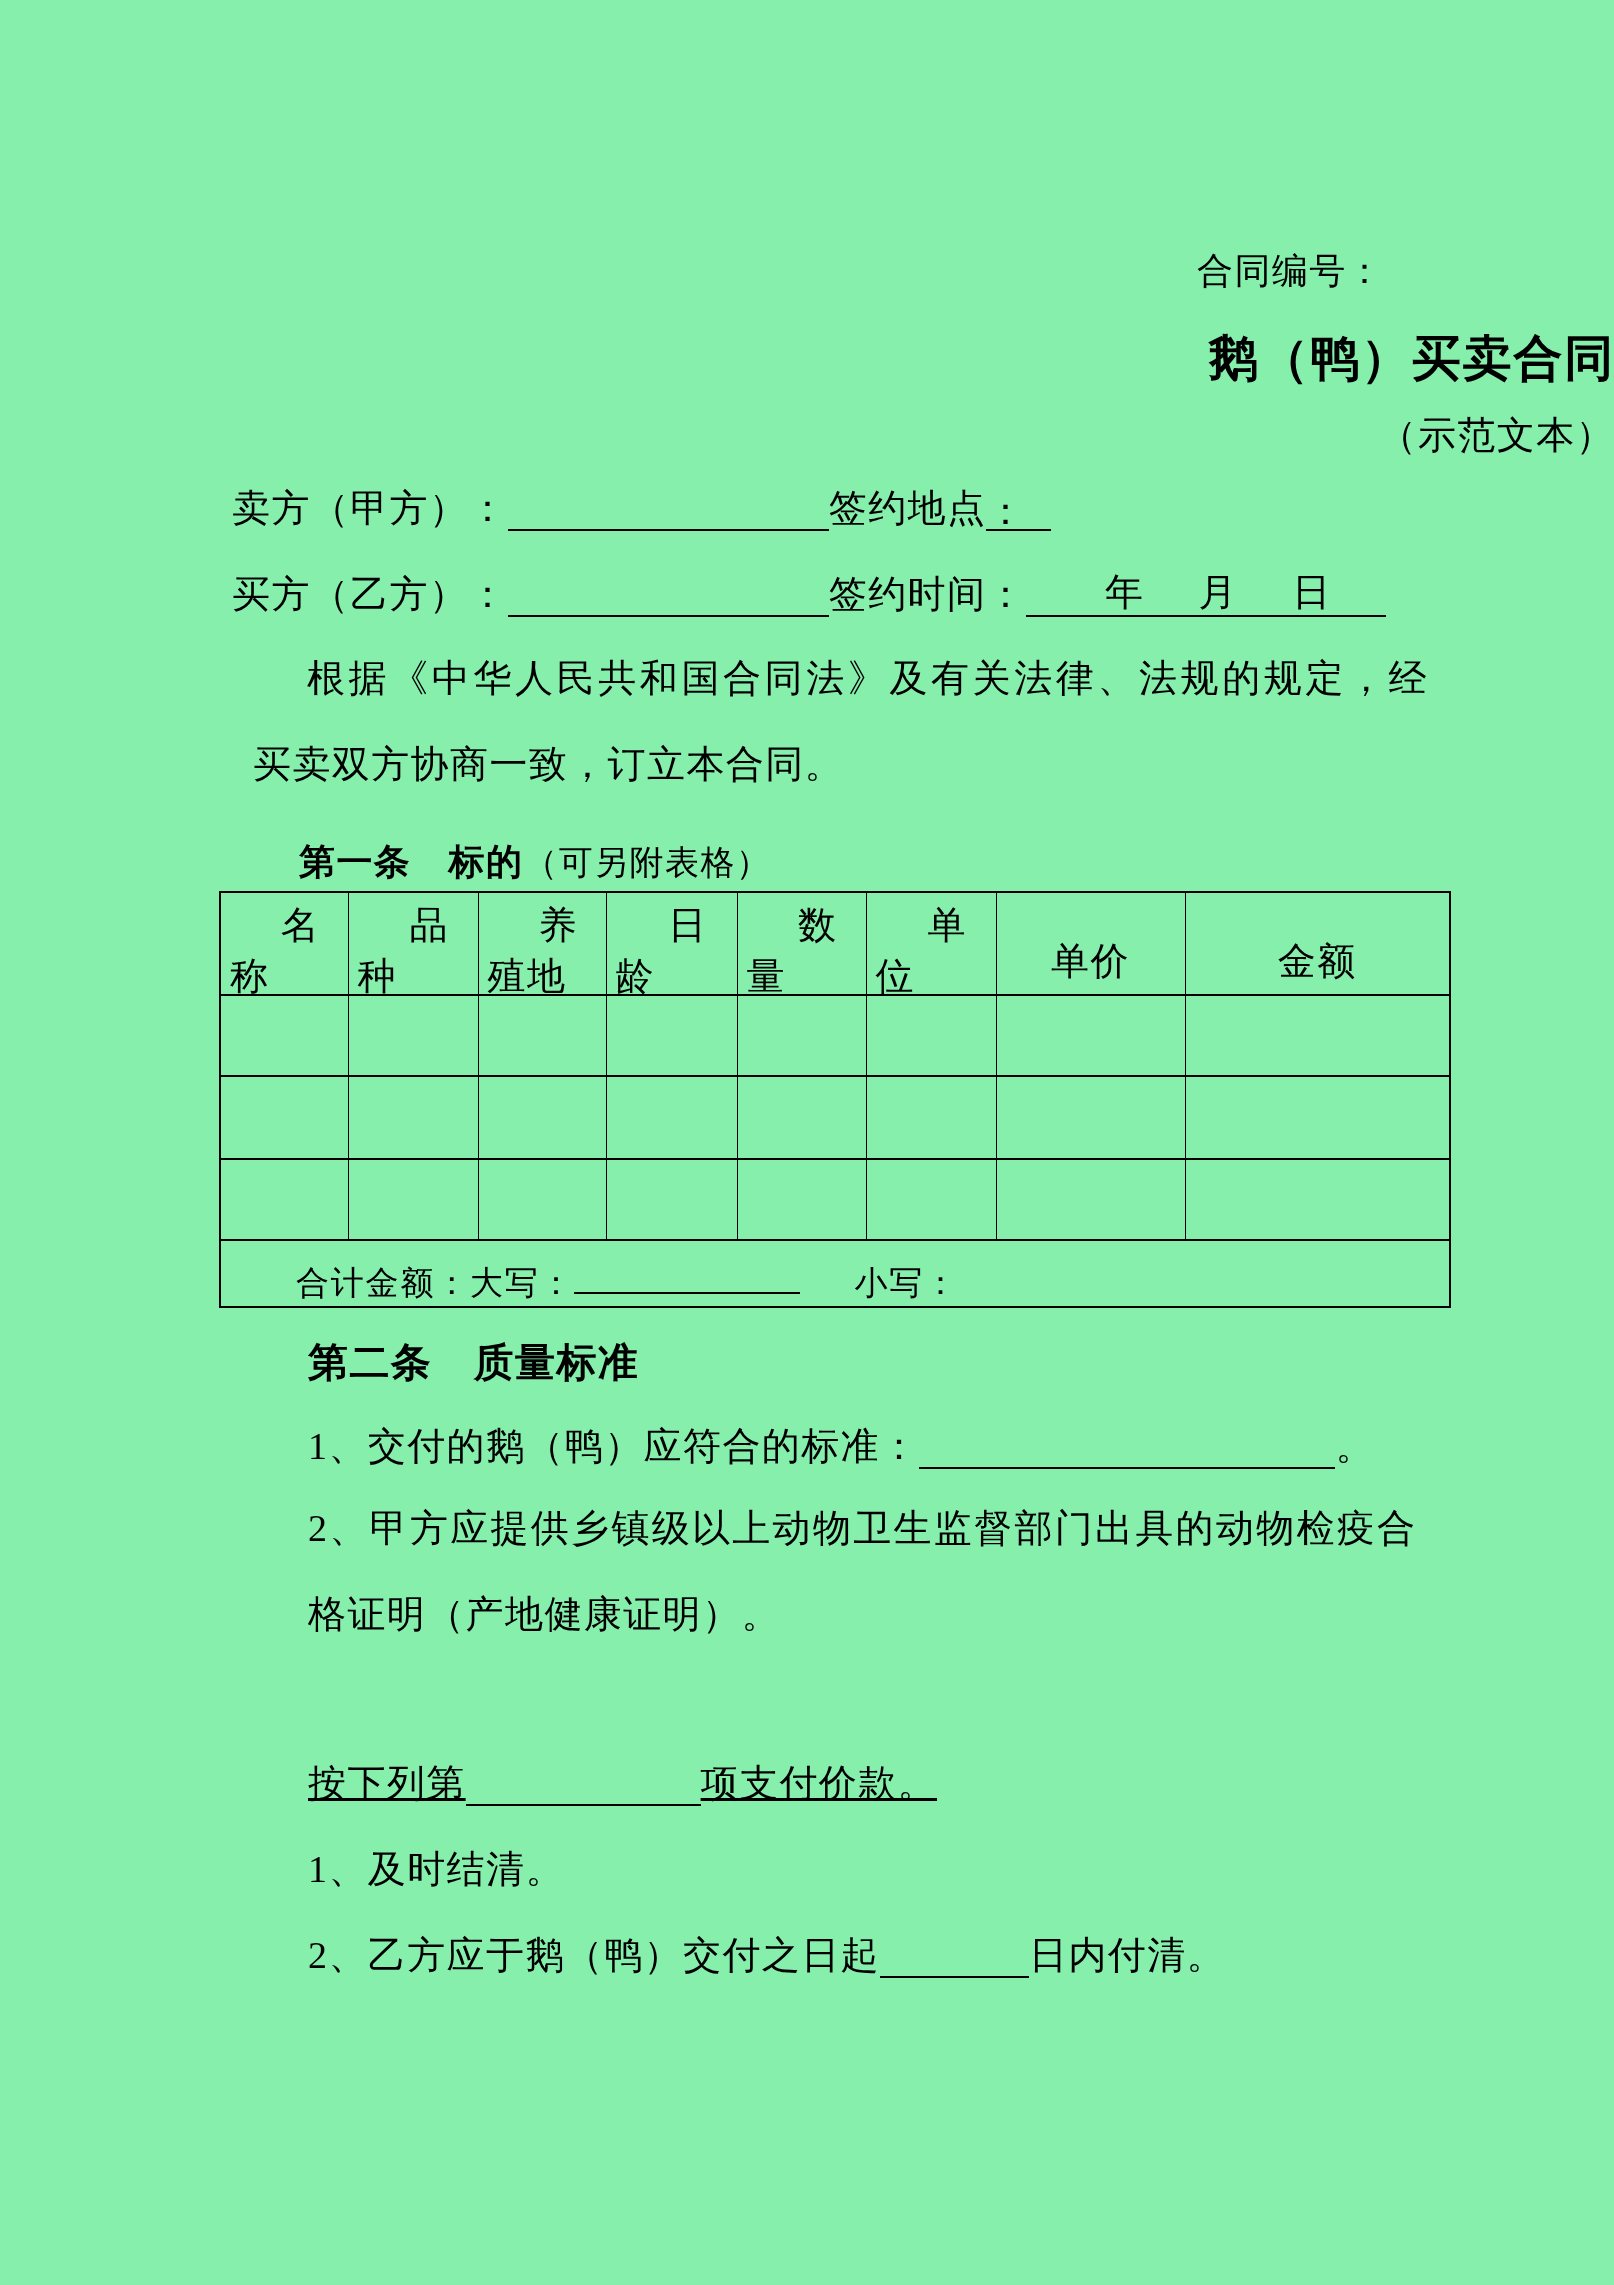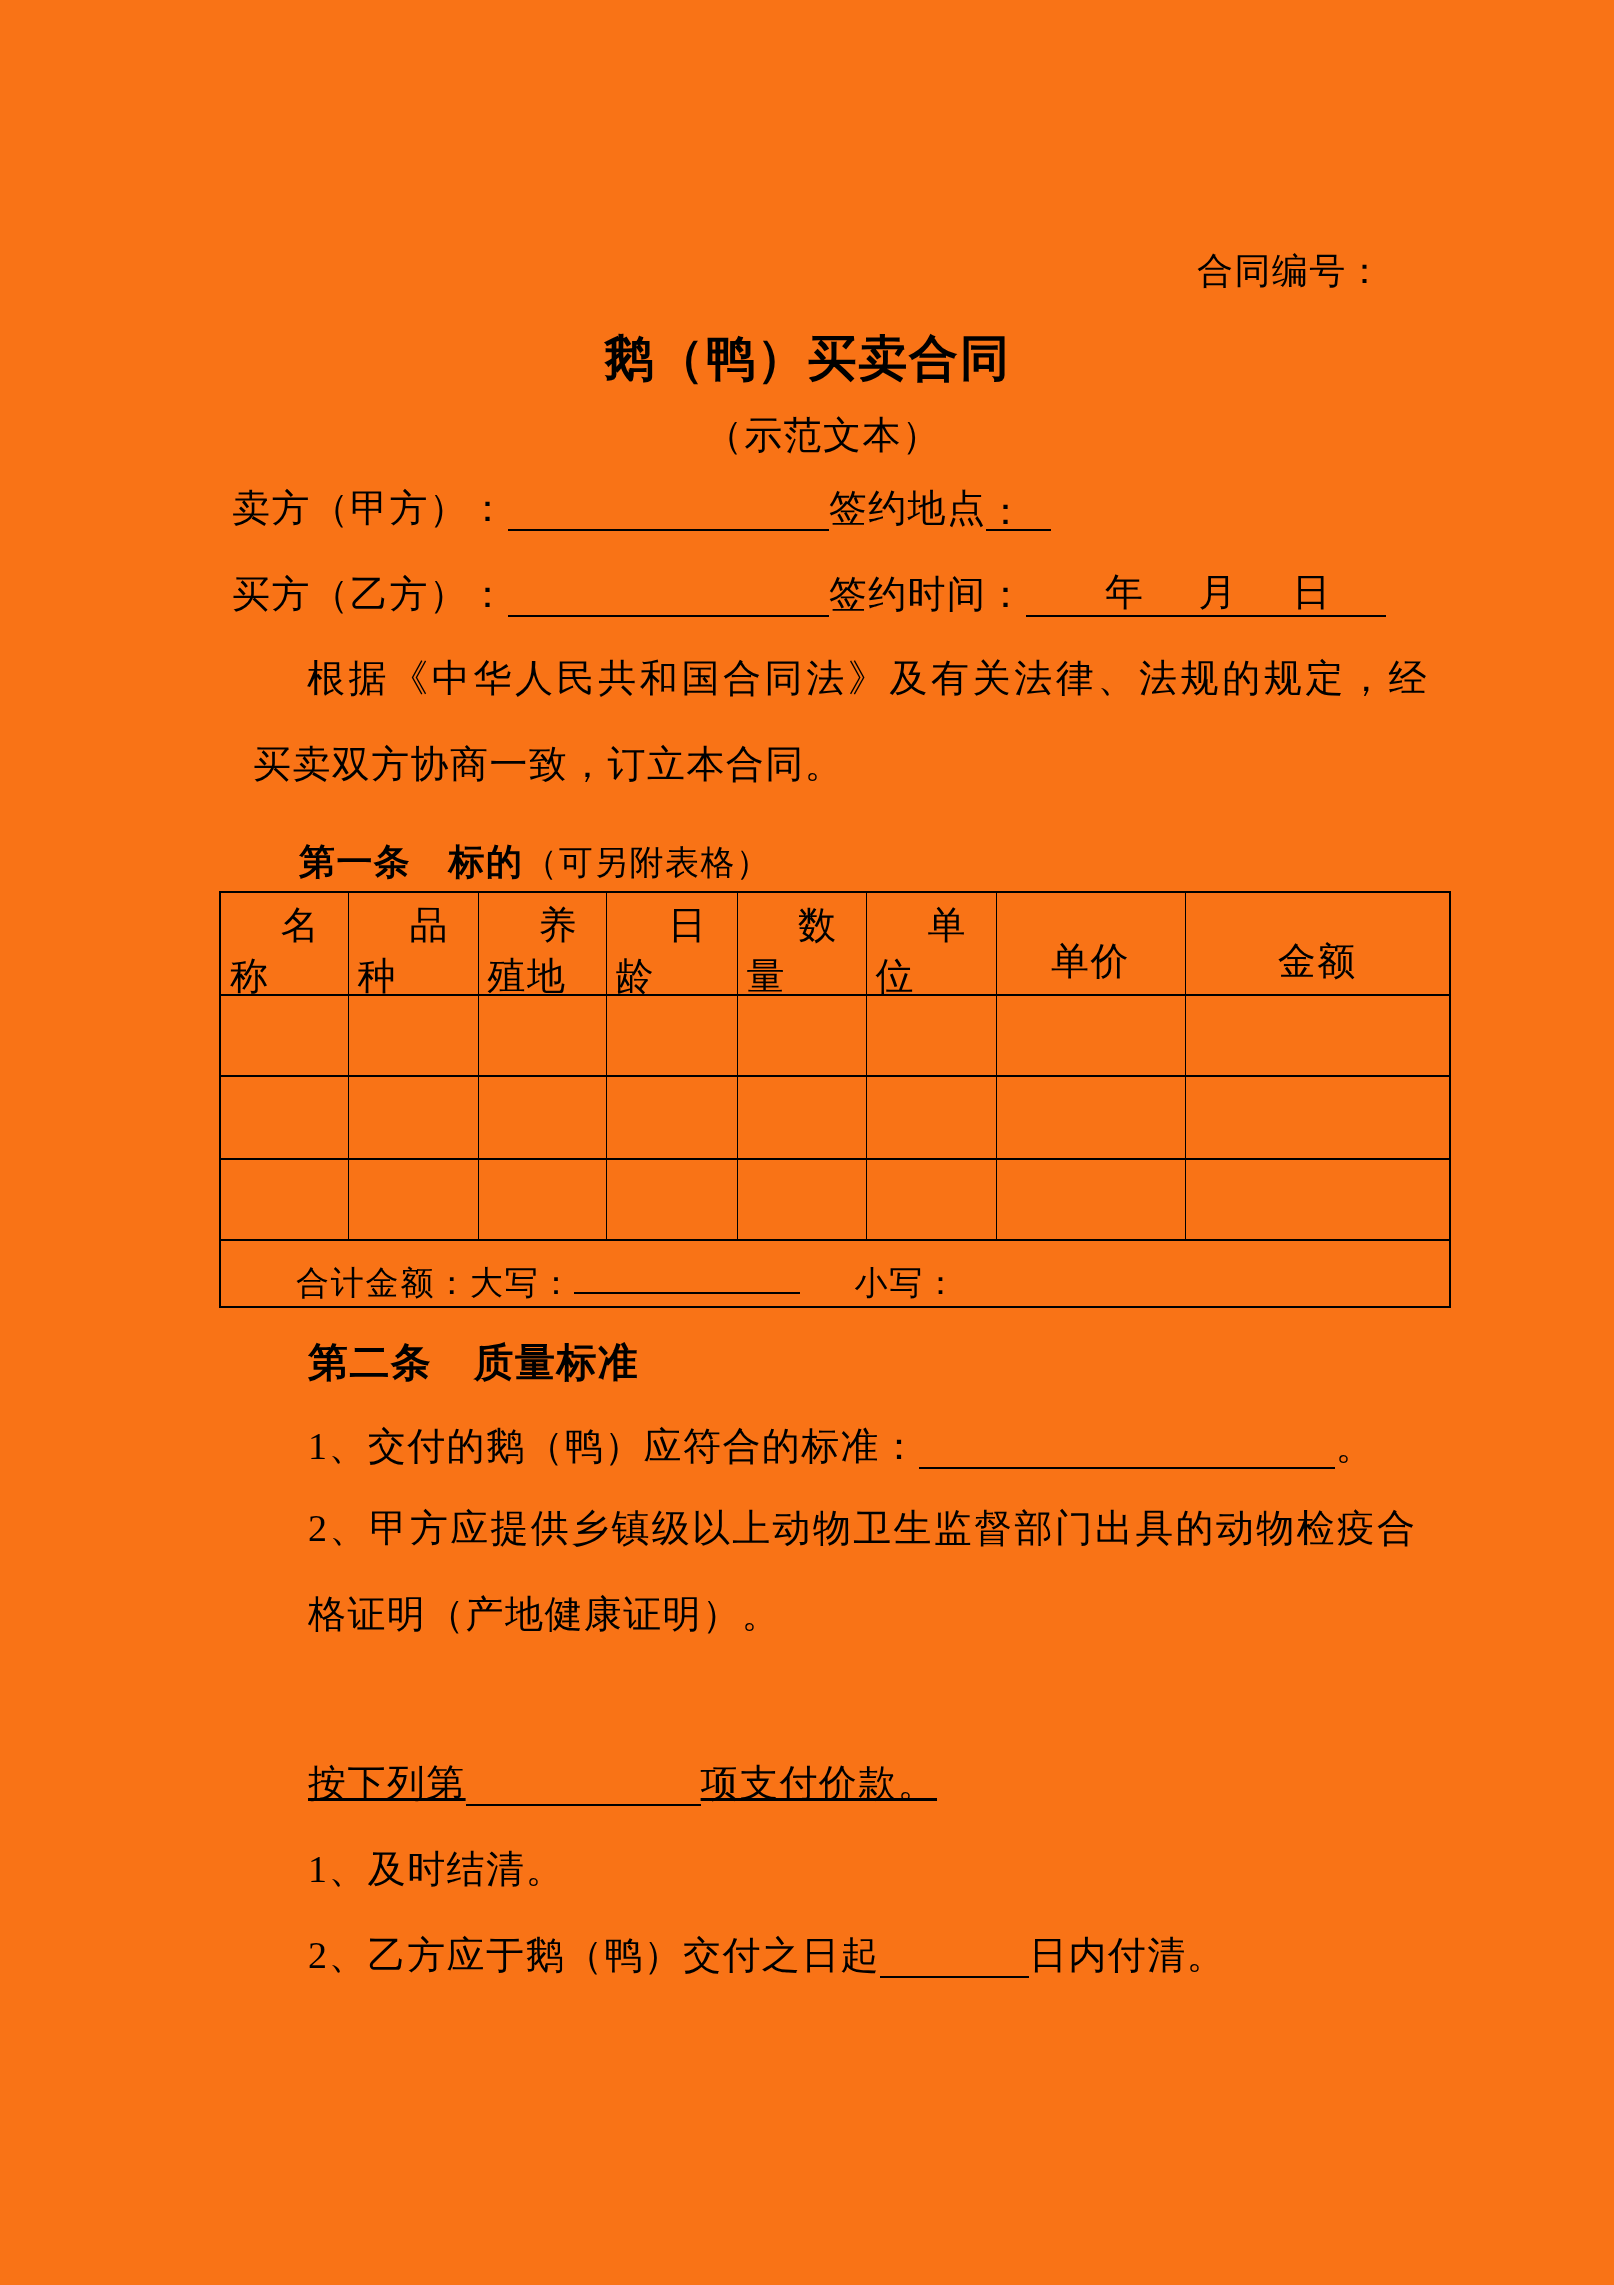--- a/index.html
+++ b/index.html
@@ -1,28 +1,28 @@
 <!DOCTYPE html>
 <html style="font-size:14.5px"><head>
 <meta charset="utf-8">
 <style>
   html,body{margin:0;padding:0;background:#888;}
   .page{
     position:relative;
     width:1615px;height:2285px;
     margin:0 auto;
-    background:#f97316;
+    background:#86efac;
     font-family:"Liberation Serif","DejaVu Serif",serif;
     color:#000;
     letter-spacing:1.4px;
     overflow:hidden;
   }
   .abs{position:absolute;line-height:1.15;white-space:nowrap;}
   .b{font-weight:700;}
-  .center{left:0;right:0;text-align:center;}
+  .center{left:0;right:0;text-align:right;}
   
   .ul{
     display:inline-block;
     height:1.02em;
     border-bottom:2.7px solid #000;
     vertical-align:bottom;
   }
   .ul-date{
     display:inline-flex;
     align-items:flex-end;

